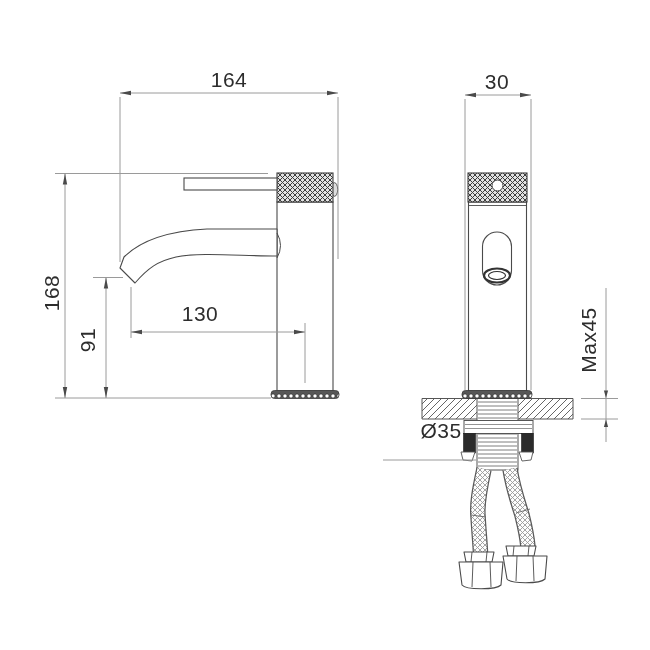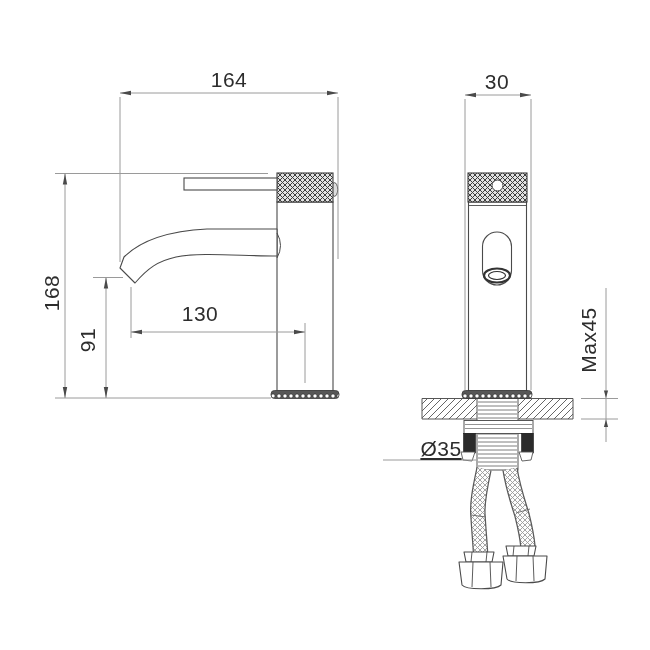--- a/index.html
+++ b/index.html
@@ -185,15 +185,15 @@
   <div class="dim-label" style="left:497px; top:82px;">30</div>
 
   <div class="dim-label vertical" style="left:52px; top:293px;">168</div>
 
   <div class="dim-label vertical" style="left:88px; top:340px;">91</div>
 
   <div class="dim-label" style="left:200px; top:314px;">130</div>
 
   <div class="dim-label vertical" style="left:589px; top:340px;">Max45</div>
 
-  <div class="dim-label" style="left:441px; top:449px;text-decoration:underline;">Ø35</div>
+  <div class="dim-label" style="left:441px; top:431px;">Ø35</div>
 
 </div>
 
 </body></html>

